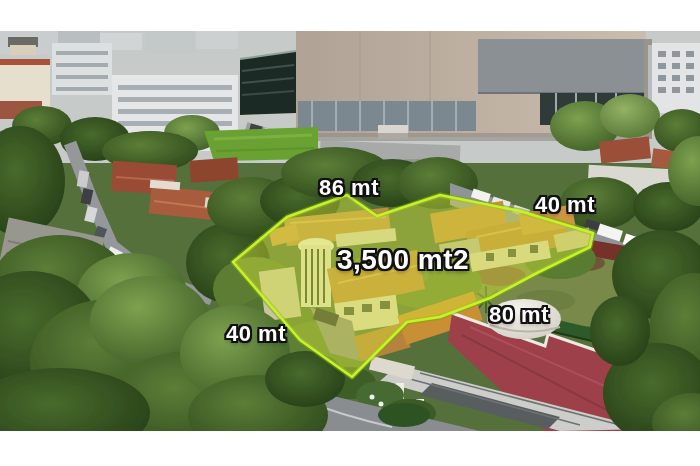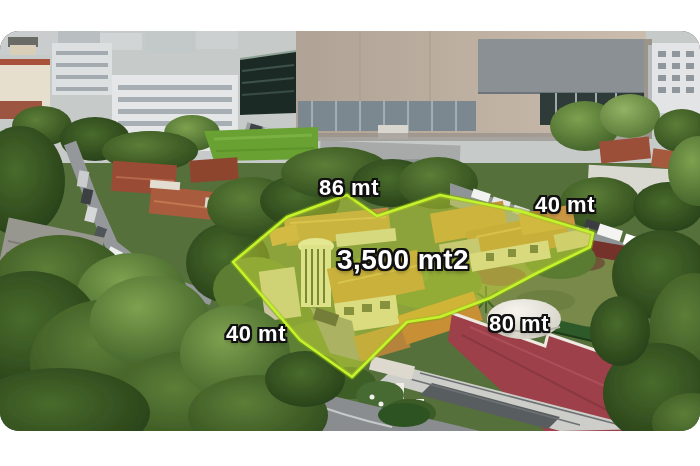--- a/index.html
+++ b/index.html
@@ -1,18 +1,18 @@
 <!DOCTYPE html>
 <html><head>
 <meta charset="utf-8">
 <style>
   html,body{margin:0;padding:0;background:#fff;}
   .stage{position:relative;width:700px;height:466px;background:#fff;overflow:hidden;
          font-family:"Liberation Sans",sans-serif;}
-  .photo{position:absolute;left:0;top:31px;width:700px;height:400px;overflow:hidden;background:#404040;border-radius:19px;}
+  .photo{position:absolute;left:0;top:31px;width:700px;height:400px;overflow:hidden;background:#404040;}
   .photo svg{display:block;}
   .lbl{position:absolute;transform:translate(-50%,-50%);
        font:700 22px "Liberation Sans",sans-serif;color:#fff;white-space:nowrap;letter-spacing:.5px;
        text-shadow:-2px -2px 0 #111,2px -2px 0 #111,-2px 2px 0 #111,2px 2px 0 #111,
                    0 -2px 0 #111,0 2px 0 #111,-2px 0 0 #111,2px 0 0 #111,0 3px 4px rgba(0,0,0,.45);}
   .lbl.area{font-size:28px;}
   .frame-band{position:absolute;left:0;width:700px;background:#fff;}
   .band-top{top:0;height:31px;}
   .band-bottom{top:431px;height:35px;}
 </style>
@@ -355,18 +355,18 @@
 
       <g>
         <polygon points="233,231 287,186 347,164 377,185 440,164 520,180 593,202 590,216 537,242 490,267 440,286 407,291 352,346 300,309" fill="none" stroke-width="5.5" stroke-linejoin="round" opacity="0.55" stroke="#7fa411"></polygon>
         <polygon points="233,231 287,186 347,164 377,185 440,164 520,180 593,202 590,216 537,242 490,267 440,286 407,291 352,346 300,309" fill-opacity="0.42" stroke-width="2.6" stroke-linejoin="round" fill="#d9e63a" stroke="#c3f32b"></polygon>
       </g>
     </svg>
 
     <div class="lbl" style="left:349px;top:157px">86 mt</div>
     <div class="lbl" style="left:565px;top:174px">40 mt</div>
     <div class="lbl area" style="left:403px;top:229px">3,500 mt2</div>
-    <div class="lbl" style="left:519px;top:293px">80 mt</div>
+    <div class="lbl" style="left:519px;top:284px">80 mt</div>
     <div class="lbl" style="left:256px;top:303px">40 mt</div>
   </div>
 
   <div class="frame-band band-bottom"></div>
 </div>
 
 </body></html>

